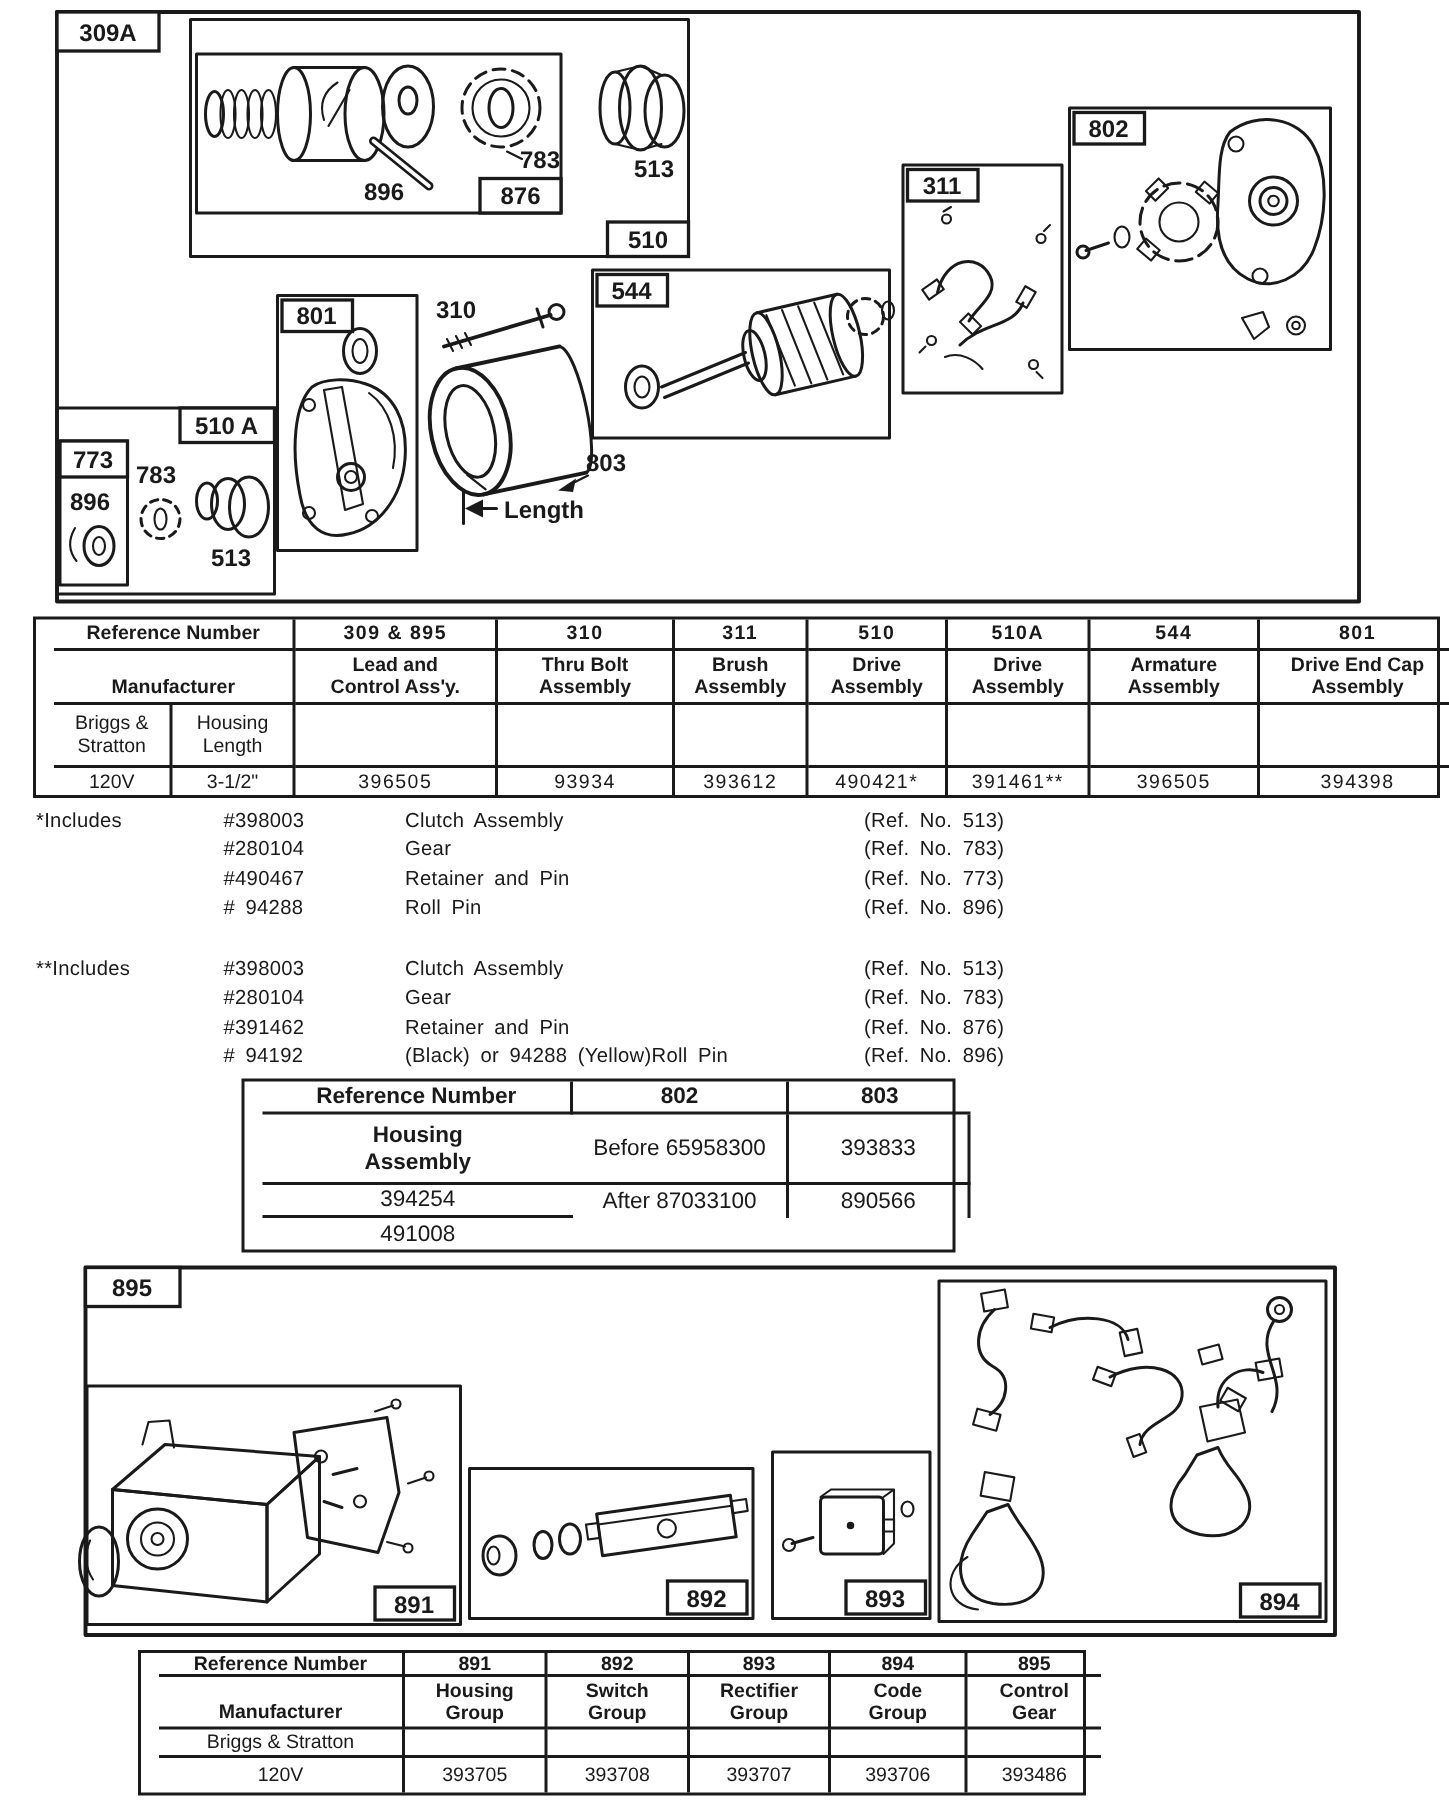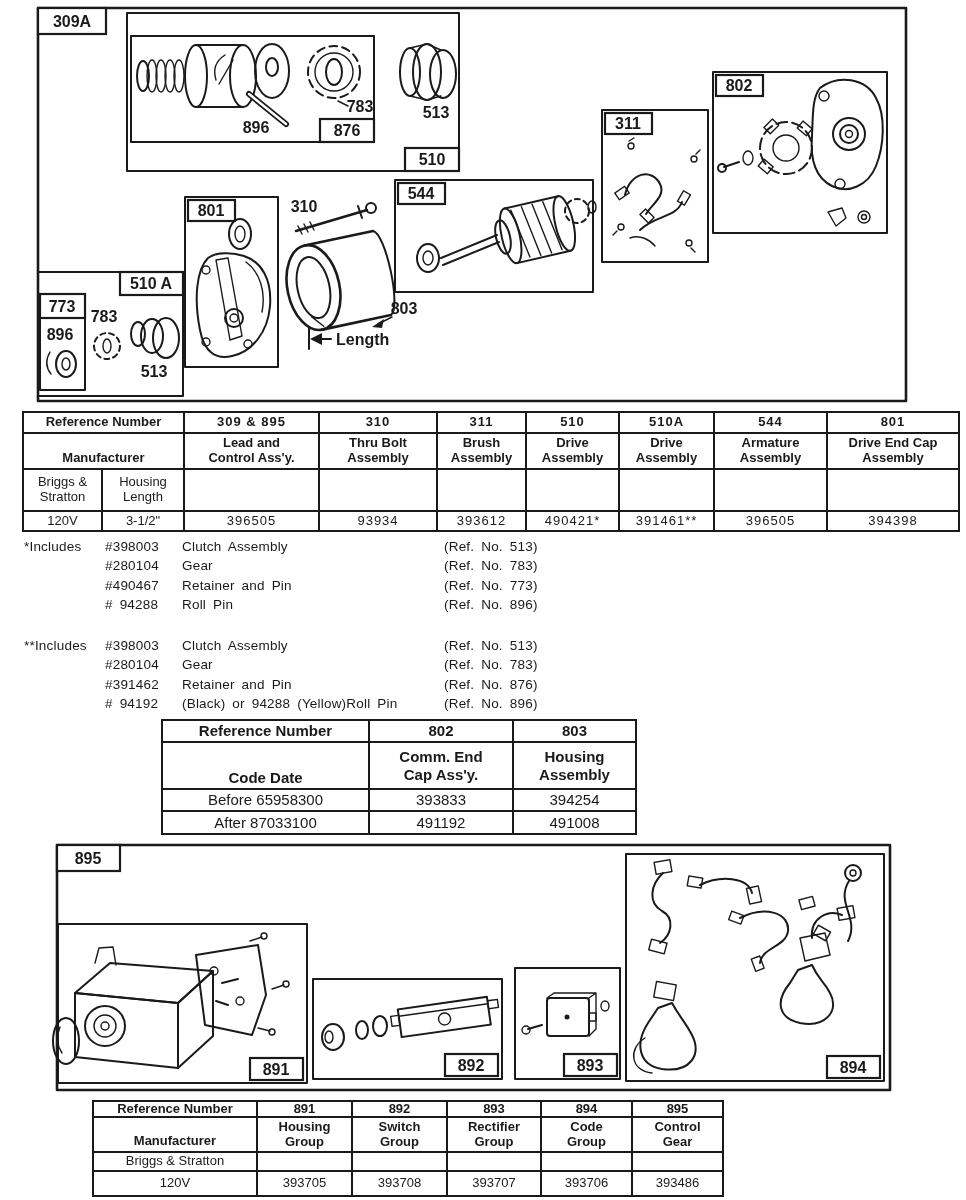--- a/index.html
+++ b/index.html
@@ -7,40 +7,40 @@
         font-family:"Liberation Sans",sans-serif;color:#1a1a1a;overflow:hidden;}
   svg{position:absolute;left:0;}
   svg .ln{fill:none;stroke:#1a1a1a;stroke-width:2;stroke-linecap:round;stroke-linejoin:round;}
   svg .thin{stroke-width:1.4;}
   svg .thick{stroke-width:2.6;}
   svg .fillw{fill:#ffffff;stroke:#1a1a1a;stroke-width:2.2;}
   svg .solid{fill:#1a1a1a;stroke:none;}
   svg text{font-family:"Liberation Sans",sans-serif;font-size:16px;font-weight:600;fill:#1a1a1a;text-anchor:middle;}
   svg text.start{text-anchor:start;}
 
-  .tbl{position:absolute;display:grid;border:2px solid #1a1a1a;background:#fff;box-sizing:border-box;}
+  .tbl{position:absolute;display:grid;border:2px solid #1a1a1a;background:#fff;box-sizing:border-box;padding-left:12px;}
   .cell{border-right:2px solid #1a1a1a;border-bottom:2px solid #1a1a1a;
         display:flex;align-items:center;justify-content:center;text-align:center;
         white-space:pre-line;line-height:1.15;overflow:hidden;}
   .cell.lastcol{border-right:none;}
   .cell.lastrow{border-bottom:none;}
   .cell.bottom{align-items:flex-end;padding-bottom:2px;}
   .hd{font-weight:bold;}
   #table-main{left:22px;top:411px;width:938px;height:121px;
      grid-template-columns:79px 82px 135px 118px 89px 93px 95px 113px 130px;
      grid-template-rows:21px 36px 42px 18px;font-size:13px;}
   #table-main .num{letter-spacing:1px;}
   #table-code-date{left:161px;top:719px;width:476px;height:116px;
      grid-template-columns:207px 144px 121px;
      grid-template-rows:22px 47px 22px 21px;font-size:15px;}
   #table-groups{left:92px;top:1100px;width:632px;height:97px;
      grid-template-columns:164px 95px 95px 94px 91px 89px;
      grid-template-rows:16px 35px 19px 23px;font-size:13px;}
   .fn{position:absolute;left:24px;font-size:13.5px;letter-spacing:.2px;word-spacing:3px;}
-  .fn-row{display:grid;grid-template-columns:81px 77px 262px auto;height:19.3px;align-items:center;}
+  .fn-row{display:grid;grid-template-columns:81px 77px 262px auto;height:19.3px;align-items:center;gap:44px;}
   .fn-row span{white-space:pre;}
 </style>
 </head>
 <body>
 
 <div id="page">
 
 <svg style="top:0" width="966" height="405" viewBox="0 0 966 405">
 
   <rect class="ln thick" x="38" y="8" width="868" height="393"></rect>
@@ -348,32 +348,29 @@
     <span>(Black) or 94288 (Yellow)Roll Pin</span>
     <span>(Ref. No. 896)</span>
   </div>
 </div>
 
 <div class="tbl" id="table-code-date">
   <div class="cell hd">Reference Number</div>
   <div class="cell hd">802</div>
   <div class="cell hd lastcol">803</div>
 
-  <div class="cell hd bottom">Code Date</div>
-  <div class="cell hd">Comm. End
-Cap Ass'y.</div>
   <div class="cell hd lastcol">Housing
 Assembly</div>
 
   <div class="cell">Before 65958300</div>
   <div class="cell">393833</div>
   <div class="cell lastcol">394254</div>
 
   <div class="cell lastrow">After  87033100</div>
-  <div class="cell lastrow">491192</div>
+  <div class="cell lastrow">890566</div>
   <div class="cell lastrow lastcol">491008</div>
 </div>
 
 <svg style="top:843px" width="966" height="250" viewBox="0 0 966 250">
   <rect class="ln thick" x="57" y="2" width="833" height="245"></rect>
   <g>
         <rect class="fillw" x="57" y="2" width="63" height="26"></rect>
         <text x="88" y="21">895</text>
       </g>
 

